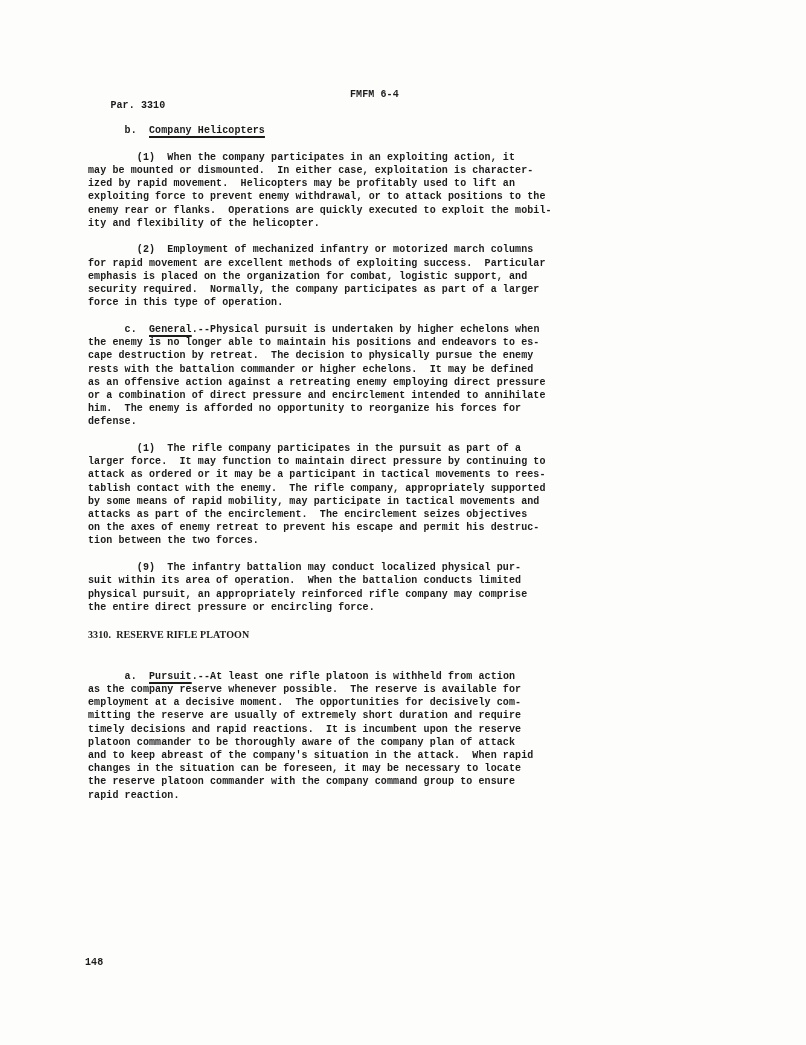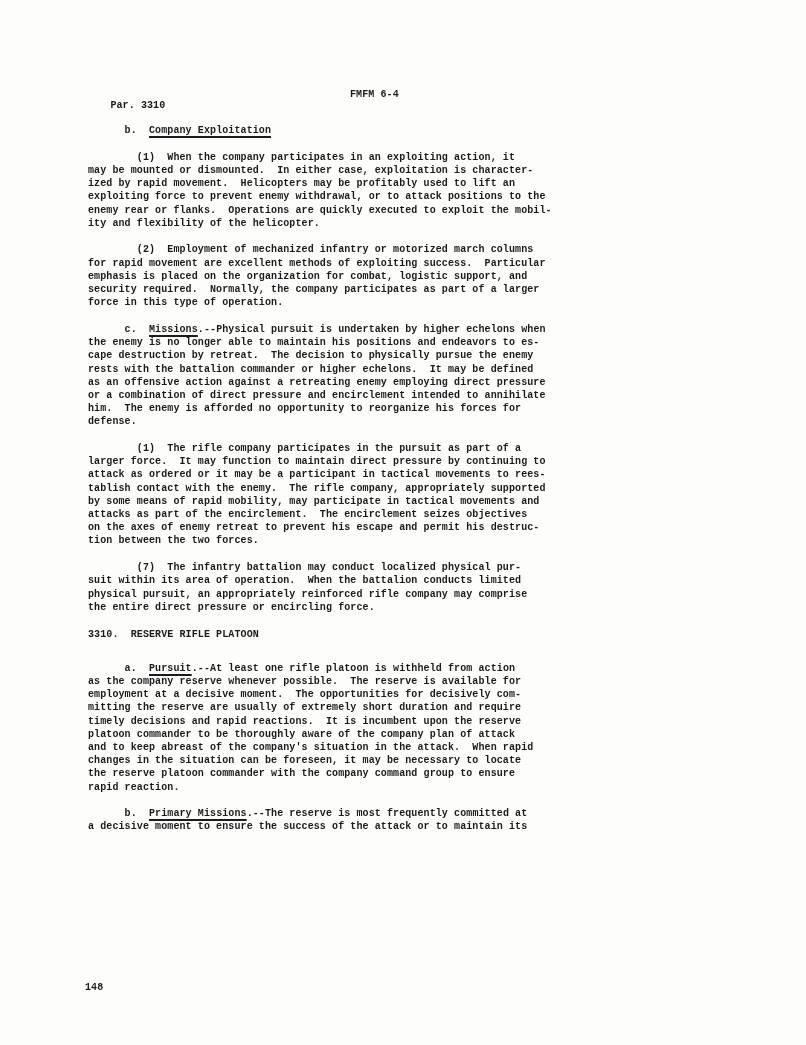--- a/index.html
+++ b/index.html
@@ -42,97 +42,96 @@
     left: 88px;
     top: 124px;
     width: 692px;
   }
   .para {
     white-space: pre-wrap;
     margin: 0 0 13.5px 0;
   }
   .section-heading {
     white-space: pre-wrap;
-    margin: 0 0 21px 0;
+    margin: 0 0 29px 0;
+    font-family: Liberation Serif, serif;
   }
   .u {
     text-decoration: underline;
     text-underline-offset: 2.5px;
     text-decoration-thickness: 1.5px;
   }
   .pagenum {
     position: absolute;
     left: 85px;
-    top: 981px;
+    top: 956px;
   }
 </style>
 </head>
 <body>
 
 <div class="page">
 
   <div class="header">
     <span>Par. 3310</span>
     <span class="center">FMFM 6-4</span>
   </div>
 
   <div class="content">
 
 
-    <div class="para"><span>      b.  </span><span class="u">Company Exploitation</span></div>
+    <div class="para"><span>      b.  </span><span class="u">Company Helicopters</span></div>
 
     <div class="para"><span>        (1)  When the company participates in an exploiting action, it
 may be mounted or dismounted.  In either case, exploitation is character-
 ized by rapid movement.  Helicopters may be profitably used to lift an
 exploiting force to prevent enemy withdrawal, or to attack positions to the
 enemy rear or flanks.  Operations are quickly executed to exploit the mobil-
 ity and flexibility of the helicopter.</span></div>
 
     <div class="para"><span>        (2)  Employment of mechanized infantry or motorized march columns
 for rapid movement are excellent methods of exploiting success.  Particular
 emphasis is placed on the organization for combat, logistic support, and
 security required.  Normally, the company participates as part of a larger
 force in this type of operation.</span></div>
 
-    <div class="para"><span>      c.  </span><span class="u">Missions</span><span>.--Physical pursuit is undertaken by higher echelons when
+    <div class="para"><span>      c.  </span><span class="u">General</span><span>.--Physical pursuit is undertaken by higher echelons when
 the enemy is no longer able to maintain his positions and endeavors to es-
 cape destruction by retreat.  The decision to physically pursue the enemy
 rests with the battalion commander or higher echelons.  It may be defined
 as an offensive action against a retreating enemy employing direct pressure
 or a combination of direct pressure and encirclement intended to annihilate
 him.  The enemy is afforded no opportunity to reorganize his forces for
 defense.</span></div>
 
     <div class="para"><span>        (1)  The rifle company participates in the pursuit as part of a
 larger force.  It may function to maintain direct pressure by continuing to
 attack as ordered or it may be a participant in tactical movements to rees-
 tablish contact with the enemy.  The rifle company, appropriately supported
 by some means of rapid mobility, may participate in tactical movements and
 attacks as part of the encirclement.  The encirclement seizes objectives
 on the axes of enemy retreat to prevent his escape and permit his destruc-
 tion between the two forces.</span></div>
 
-    <div class="para"><span>        (7)  The infantry battalion may conduct localized physical pur-
+    <div class="para"><span>        (9)  The infantry battalion may conduct localized physical pur-
 suit within its area of operation.  When the battalion conducts limited
 physical pursuit, an appropriately reinforced rifle company may comprise
 the entire direct pressure or encircling force.</span></div>
 
     <div class="section-heading"><span>3310.  RESERVE RIFLE PLATOON</span></div>
 
     <div class="para"><span>      a.  </span><span class="u">Pursuit</span><span>.--At least one rifle platoon is withheld from action
 as the company reserve whenever possible.  The reserve is available for
 employment at a decisive moment.  The opportunities for decisively com-
 mitting the reserve are usually of extremely short duration and require
 timely decisions and rapid reactions.  It is incumbent upon the reserve
 platoon commander to be thoroughly aware of the company plan of attack
 and to keep abreast of the company's situation in the attack.  When rapid
 changes in the situation can be foreseen, it may be necessary to locate
 the reserve platoon commander with the company command group to ensure
 rapid reaction.</span></div>
 
-    <div class="para"><span>      b.  </span><span class="u">Primary Missions</span><span>.--The reserve is most frequently committed at
-a decisive moment to ensure the success of the attack or to maintain its</span></div>
 
   </div>
 
   <div class="pagenum">148</div>
 
 </div>
 
 </body></html>

